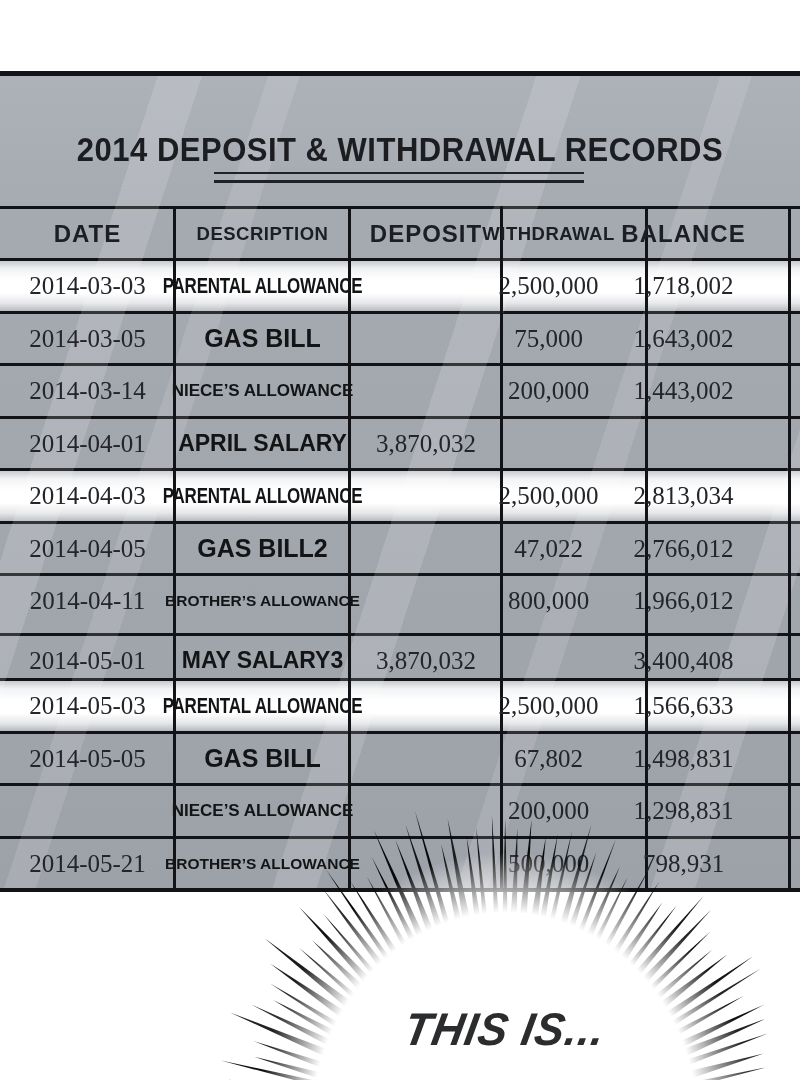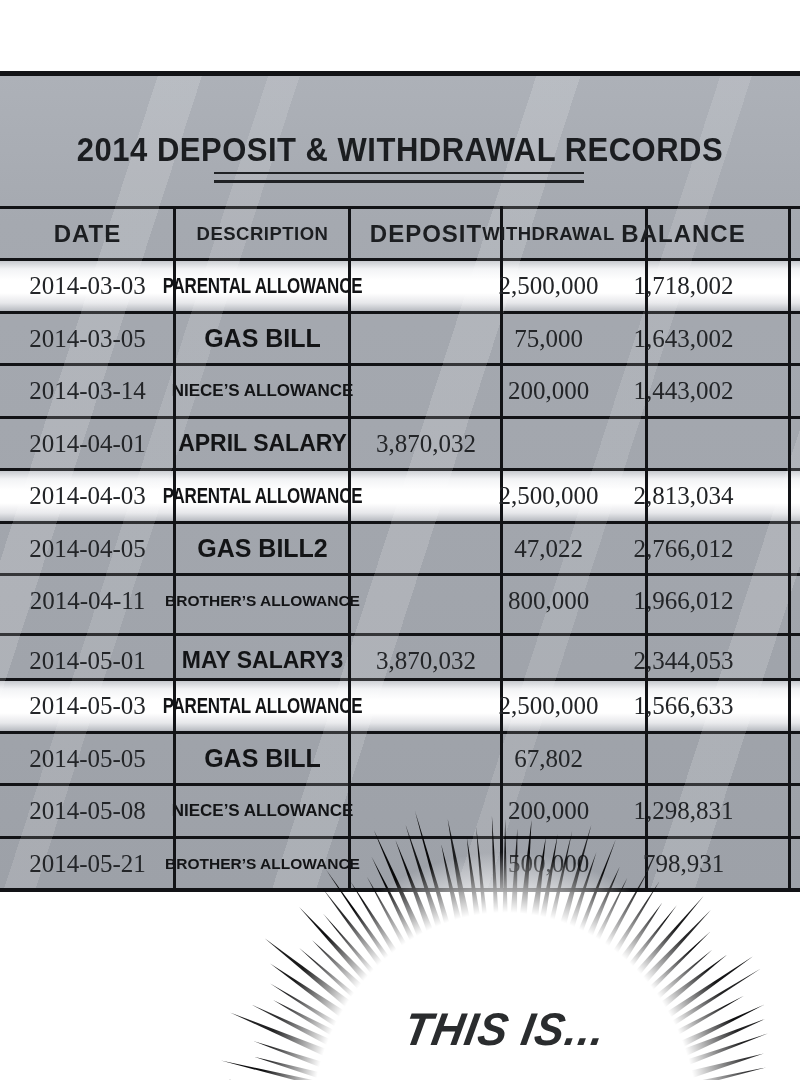--- a/index.html
+++ b/index.html
@@ -132,37 +132,37 @@
           <div class="cell c-desc desc-l">BROTHER’S ALLOWANCE</div>
           <div class="cell c-dep"></div>
           <div class="cell c-wd">800,000</div>
           <div class="cell c-bal">1,966,012</div>
         </div>
         <div class="hrow row" style="top: 549.5px; margin-top: 7px;">
           <div class="cell c-date">2014-05-01</div>
           <div class="cell c-desc desc-s">MAY SALARY3</div>
           <div class="cell c-dep">3,870,032</div>
           <div class="cell c-wd"></div>
-          <div class="cell c-bal">2,344,053</div>
+          <div class="cell c-bal">3,400,408</div>
         </div>
         <div class="hrow row hl" style="top: 602px;">
           <div class="cell c-date">2014-05-03</div>
           <div class="cell c-desc desc-l">PARENTAL ALLOWANCE</div>
           <div class="cell c-dep"></div>
           <div class="cell c-wd">2,500,000</div>
           <div class="cell c-bal">1,566,633</div>
         </div>
         <div class="hrow row" style="top: 654.5px;">
           <div class="cell c-date">2014-05-05</div>
           <div class="cell c-desc desc-xs">GAS BILL</div>
           <div class="cell c-dep"></div>
           <div class="cell c-wd">67,802</div>
+          <div class="cell c-bal">1,498,831</div>
         </div>
         <div class="hrow row" style="top: 707px;">
-          <div class="cell c-date">2014-05-08</div>
           <div class="cell c-desc desc-m">NIECE’S ALLOWANCE</div>
           <div class="cell c-dep"></div>
           <div class="cell c-wd">200,000</div>
           <div class="cell c-bal">1,298,831</div>
         </div>
         <div class="hrow row" style="top: 759.5px;">
           <div class="cell c-date">2014-05-21</div>
           <div class="cell c-desc desc-l">BROTHER’S ALLOWANCE</div>
           <div class="cell c-dep"></div>
           <div class="cell c-wd">500,000</div>

